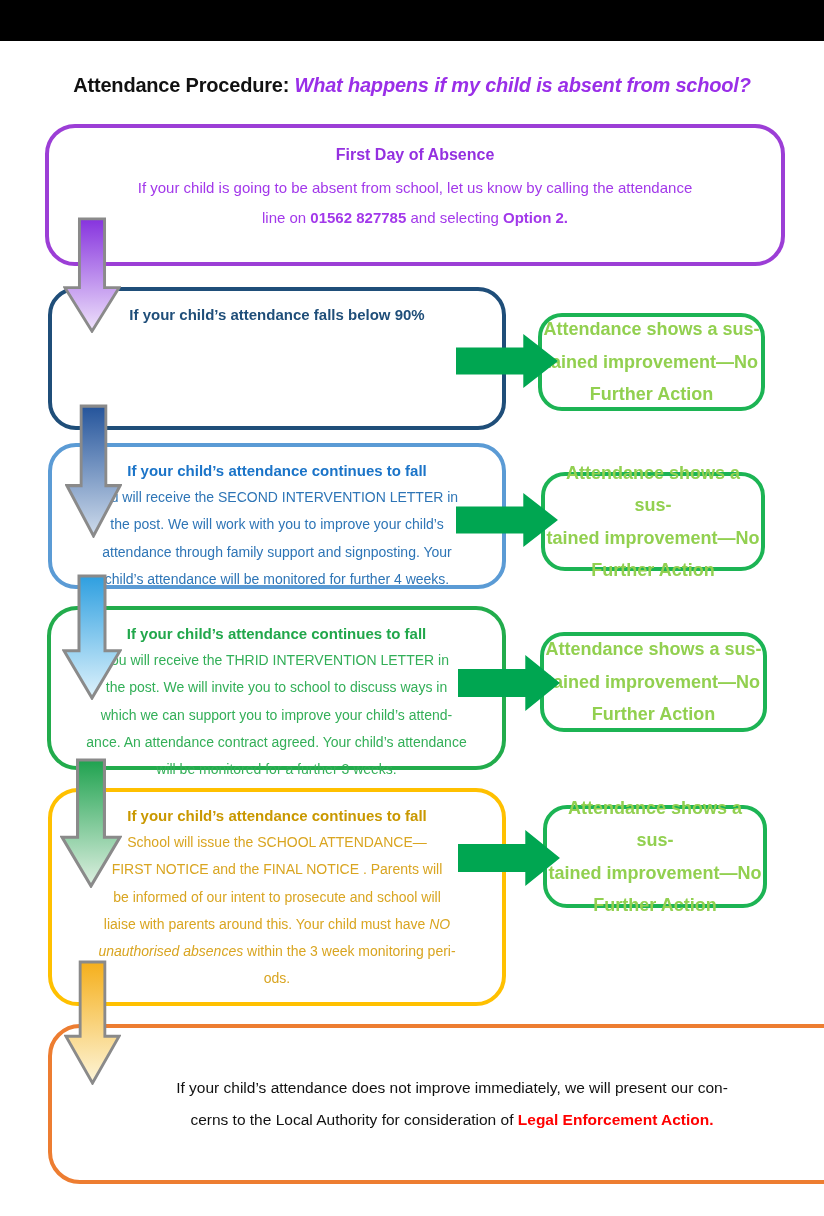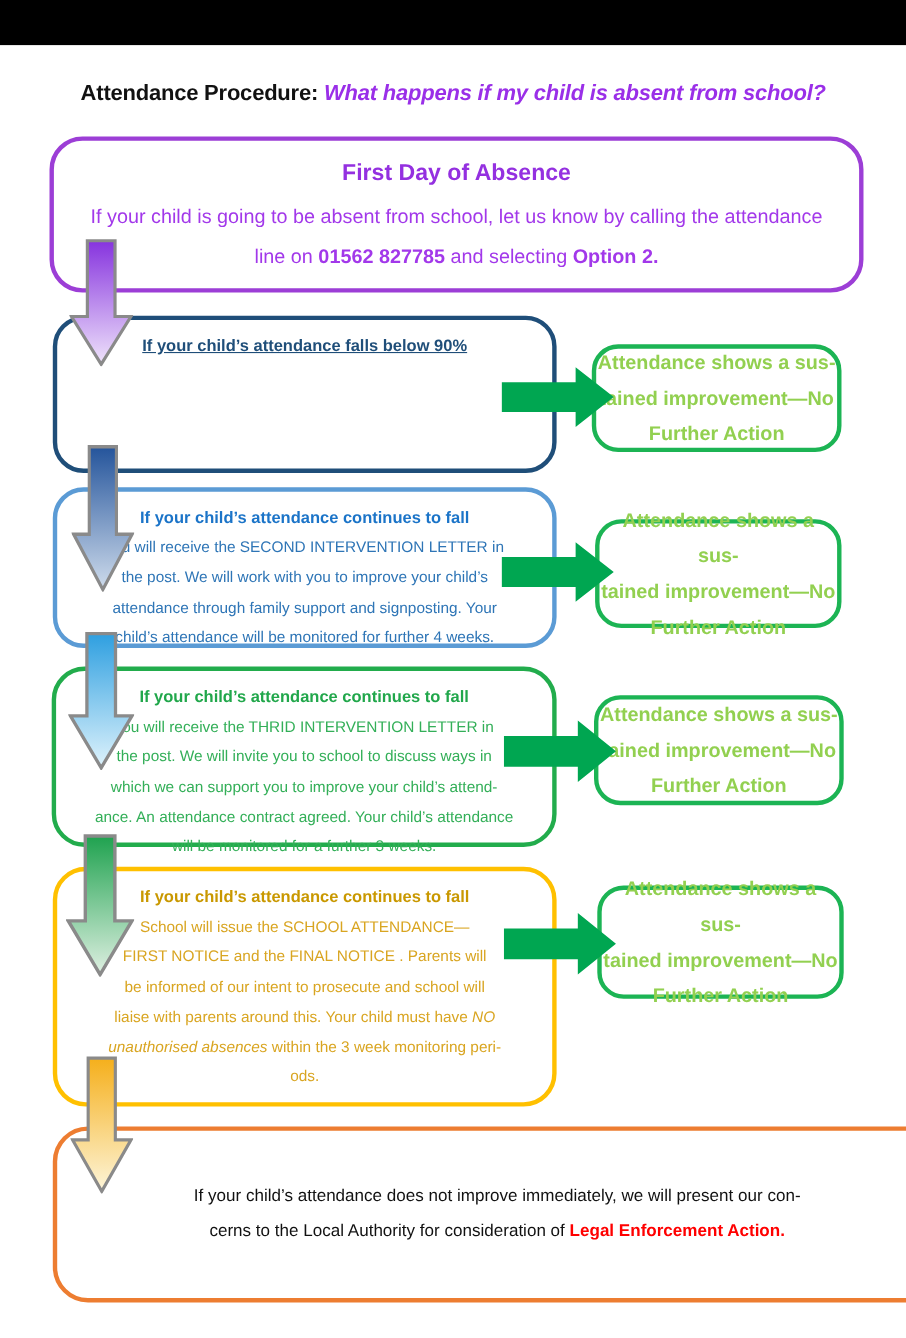--- a/index.html
+++ b/index.html
@@ -22,22 +22,22 @@
   .title .hl { font-style: italic; }
 
   .flowbox {
     position: absolute; background: #ffffff; border-style: solid;
     border-width: 4px; z-index: 2; text-align: center;
   }
   .flowbox .heading { font-weight: 700; }
   .flowbox .body { white-space: pre-line; }
 
   .purple-box { left: 45px; top: 124px; width: 740px; height: 142px; border-radius: 30px; padding-top: 18px; }
-  .purple-box .heading { font-size: 21px; }
-  .purple-box .body { font-size: 18px; line-height: 2.0; margin-top: 9px; }
+  .purple-box .heading { font-size: 16px; }
+  .purple-box .body { font-size: 15px; line-height: 2.0; margin-top: 9px; }
 
   .step-box { border-radius: 28px; padding: 15px 28px 0 28px; }
   .step-box .heading { font-size: 15px; }
   .step-box .body { font-size: 14px; line-height: 1.95; margin-top: 5px; }
   .step-1 { left: 48px; top: 287px; width: 458px; height: 143px; }
   .step-1 .body { font-weight: 700; }
   .step-2 { left: 48px; top: 443px; width: 458px; height: 146px; }
   .step-3 { left: 47px; top: 606px; width: 459px; height: 164px; border-radius: 30px; }
   .step-4 { left: 48px; top: 788px; width: 458px; height: 218px; border-radius: 30px; }
 
@@ -75,21 +75,21 @@
 
 <div class="title"><span>Attendance Procedure: </span><span class="hl" style="color: rgb(154, 47, 232);">What happens if my child is absent from school?</span></div>
 
 <div class="flowbox purple-box" style="border-color: rgb(156, 62, 214);">
   <div class="heading" style="color: rgb(148, 48, 224);">First Day of Absence</div>
   <div class="body" style="color: rgb(162, 56, 234);"><span>If your child is going to be absent from school, let us know by calling the attendance
 line on </span><span style="font-weight: 700;">01562 827785</span><span> and selecting </span><span style="font-weight: 700;">Option 2.</span></div>
 </div>
 
 <div class="flowbox step-box step-1" style="border-color: rgb(31, 78, 121);">
-  <div class="heading" style="color: rgb(31, 78, 121); text-decoration: underline;">If your child’s attendance falls below 90%</div>
+  <div class="heading" style="color: rgb(31, 78, 121);">If your child’s attendance falls below 90%</div>
 </div>
 
 <div class="flowbox step-box step-2" style="border-color: rgb(91, 155, 213);">
   <div class="heading" style="color: rgb(27, 116, 200);">If your child’s attendance continues to fall</div>
   <div class="body" style="color: rgb(46, 117, 182);"><span>you will receive the SECOND INTERVENTION LETTER in
 the post. We will work with you to improve your child’s
 attendance through family support and signposting.  Your
 child’s attendance will be monitored for  further 4 weeks.</span></div>
 </div>
 

